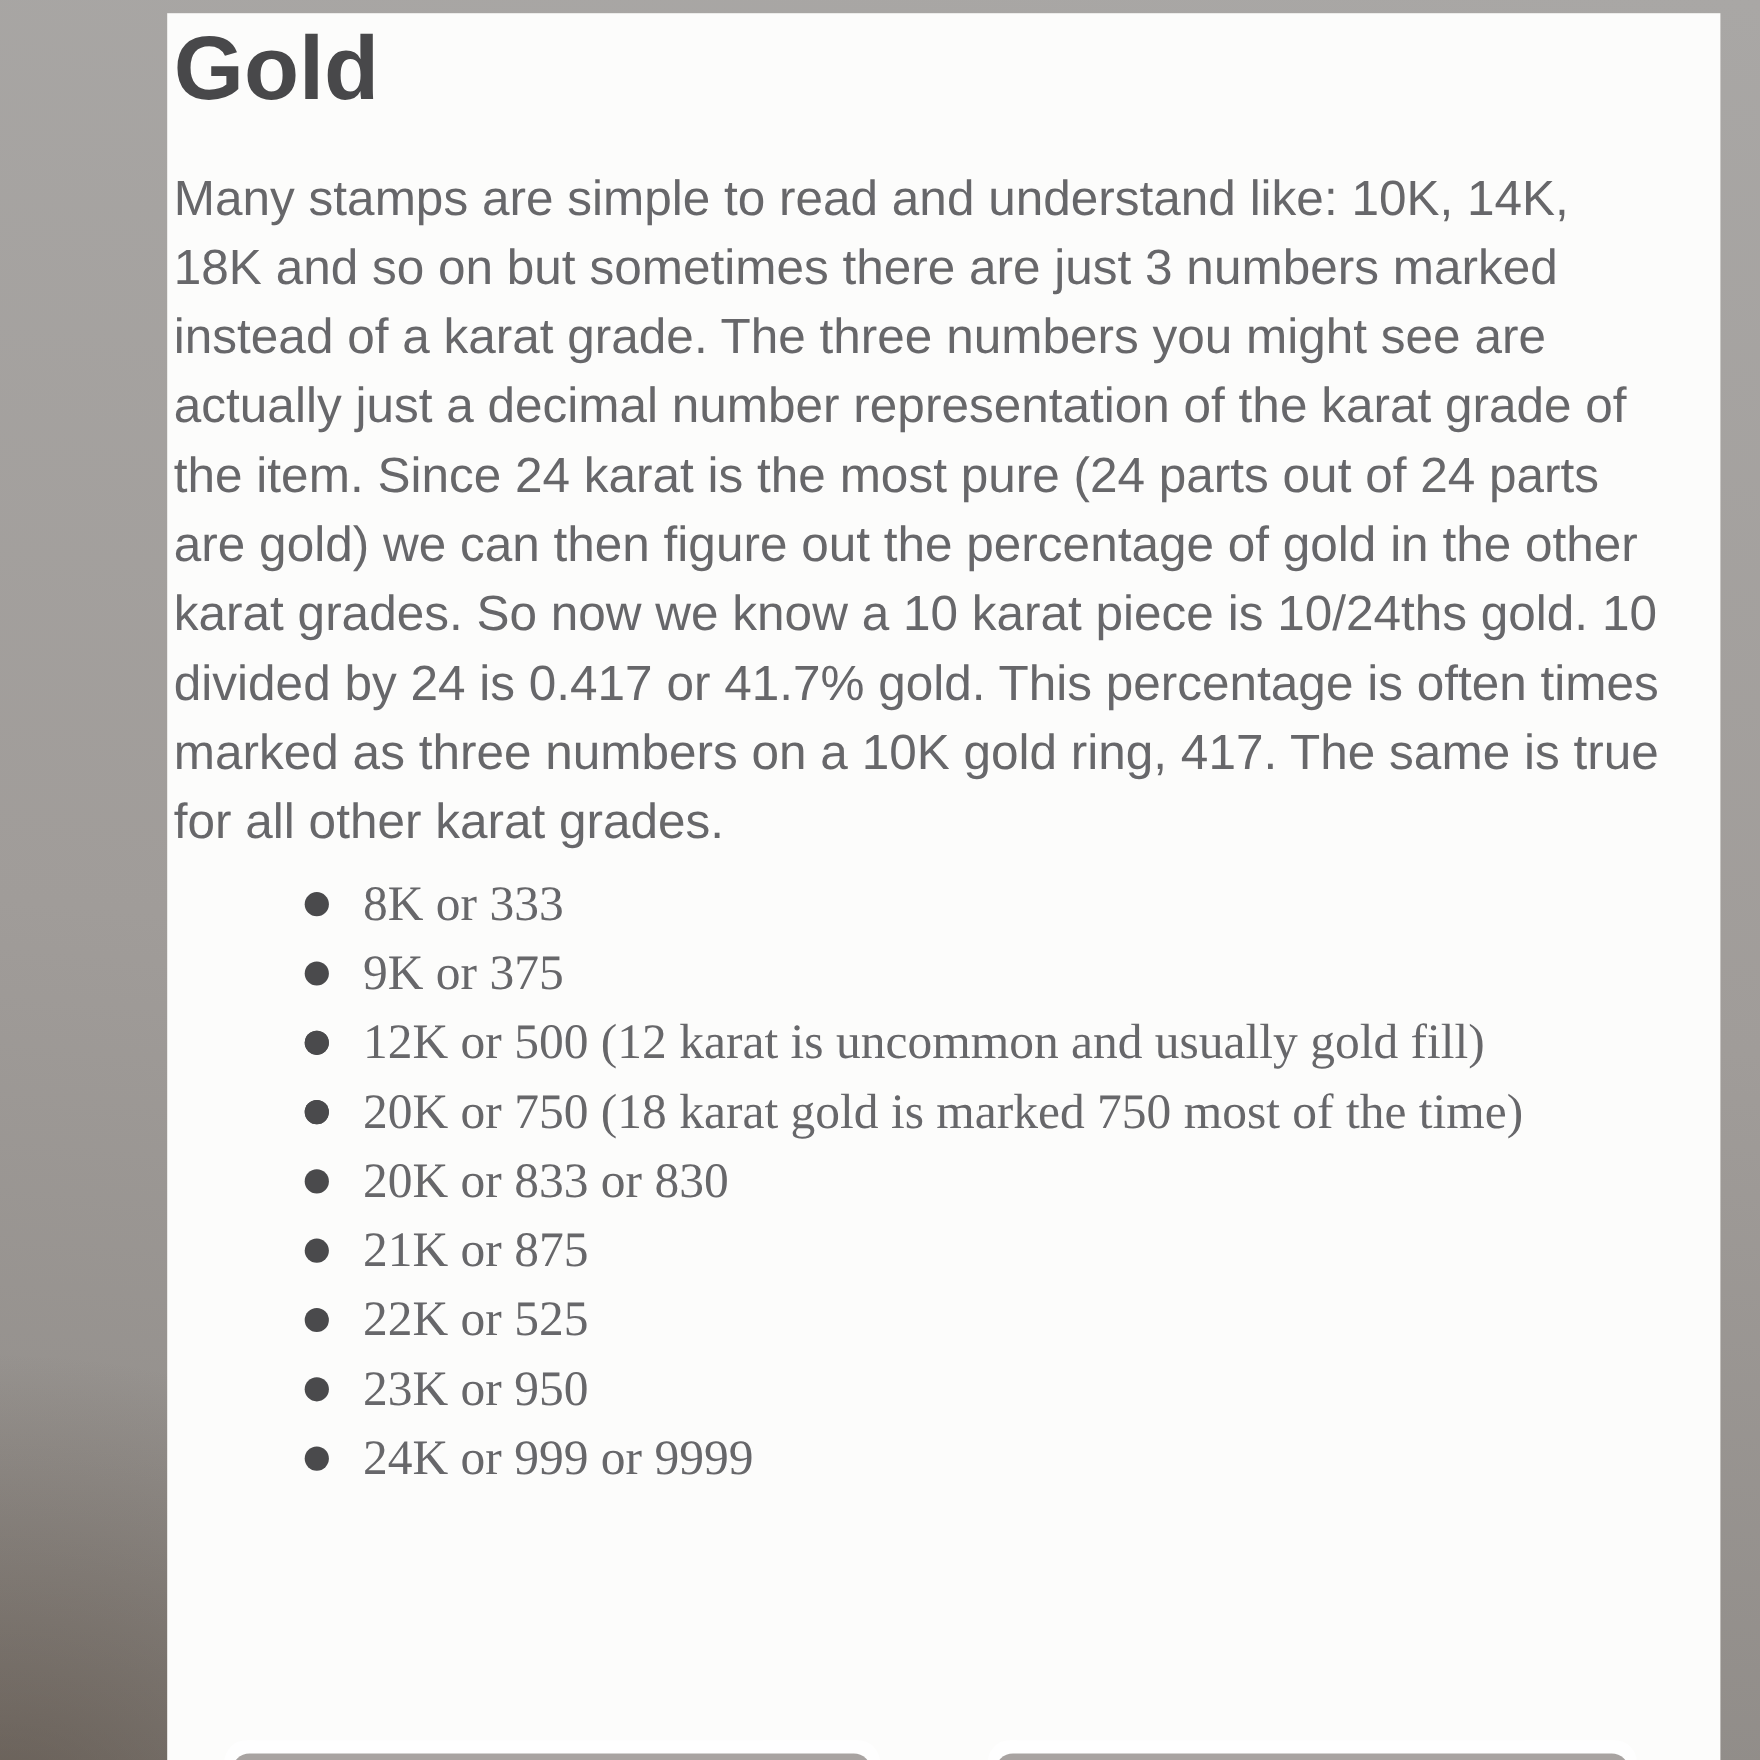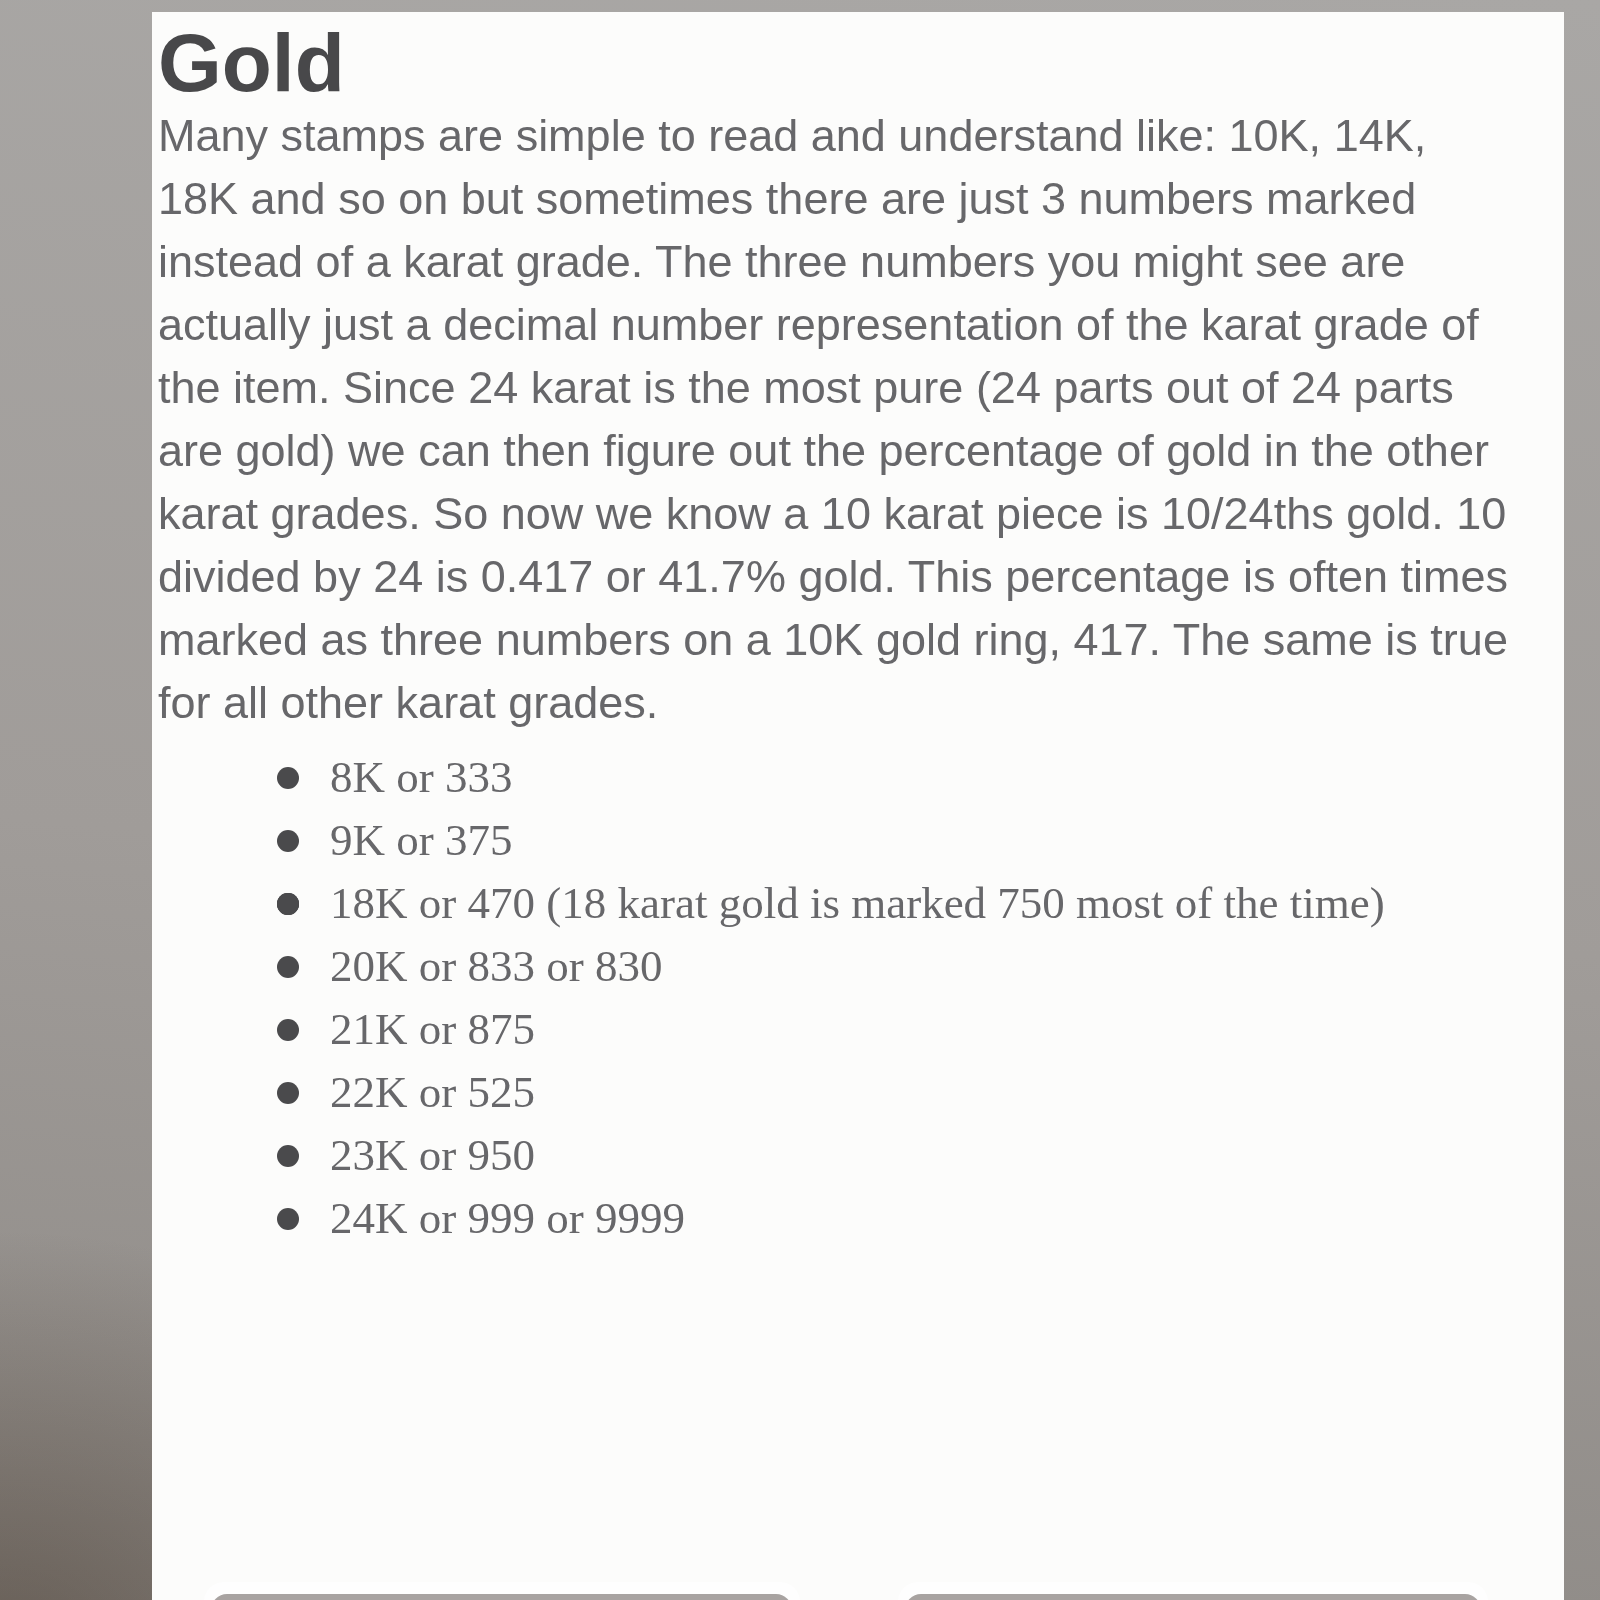--- a/index.html
+++ b/index.html
@@ -36,20 +36,21 @@
   }
   h1.page-title {
     font-size: 82px;
     font-weight: bold;
     color: var(--heading-color);
     letter-spacing: 0px;
     line-height: 1.0;
     margin-top: 4px;
   }
   p.intro {
+    margin-top: 44px;
     font-size: 45px;
     line-height: 63px;
     color: var(--body-text);
     width: 1360px;
   }
   ul.karat-list {
     list-style: none;
     margin-top: 12px;
     width: 1360px;
     font-family: Liberation Serif, serif;
@@ -107,24 +108,28 @@
       </li>
         <li>
         <span class="bullet"></span>
         <span>9K or 375</span>
       </li>
         <li>
         <span class="bullet"></span>
       </li>
         <li>
         <span class="bullet"></span>
+        <span>12K or 500 (12 karat is uncommon and usually gold fill)</span>
       </li>
         <li>
         <span class="bullet"></span>
-        <span>18K or 470 (18 karat gold is marked 750 most of the time)</span>
+      </li>
+        <li>
+        <span class="bullet"></span>
+        <span>20K or 750 (18 karat gold is marked 750 most of the time)</span>
       </li>
         <li>
         <span class="bullet"></span>
         <span>20K or 833 or 830</span>
       </li>
         <li>
         <span class="bullet"></span>
         <span>21K or 875</span>
       </li>
         <li>

